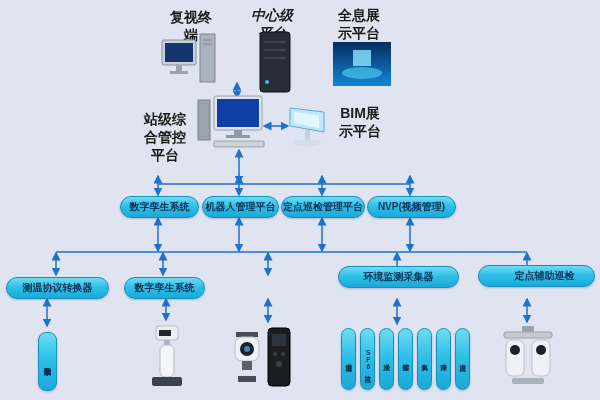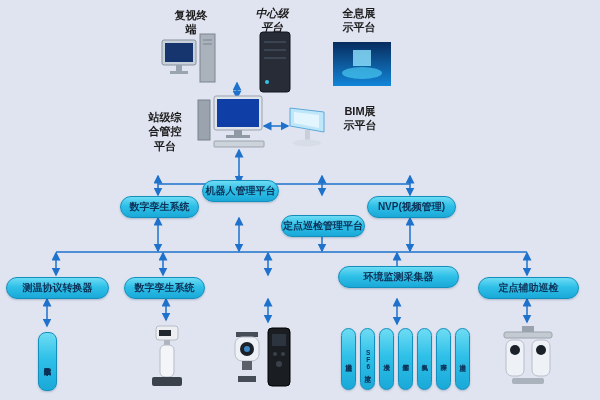--- a/index.html
+++ b/index.html
@@ -1,18 +1,18 @@
 <!DOCTYPE html>
 <html><head>
 <meta charset="utf-8">
 <style>
   html,body{margin:0;padding:0;}
   body{font-family:"Liberation Sans", sans-serif;}
   .stage{position:relative;width:600px;height:400px;background:#e0e4f0;overflow:hidden;}
-  .mlabel{position:absolute;white-space:pre-line;font-size:11px;font-weight:700;color:#1b1b1b;
+  .mlabel{position:absolute;white-space:pre-line;font-size:14px;font-weight:700;color:#1b1b1b;
           line-height:1.3;text-align:center;}
   .pill{position:absolute;height:20px;border-radius:11px;
         background:linear-gradient(180deg,#6edcf4 0%,#2fc0e8 45%,#1aa9d8 100%);
         border:1px solid #128fbd;display:flex;align-items:center;justify-content:center;
         font-size:10px;font-weight:700;color:#0d3157;box-shadow:0 1px 2px rgba(20,60,100,.25);}
   .vpill{border-radius:8px;
         background:linear-gradient(180deg,#6edcf4 0%,#2fc0e8 45%,#1aa9d8 100%);
         border:1px solid #128fbd;display:flex;align-items:center;justify-content:center;
         writing-mode:vertical-rl;text-orientation:upright;
         font-weight:700;color:#0d3157;box-shadow:0 1px 2px rgba(20,60,100,.25);}
@@ -126,28 +126,28 @@
     <polygon points="4,6 38,10 38,30 4,24" fill="#bfe7fa" stroke="#5fa8d8"></polygon>
     <polygon points="8,10 33,13 33,26 8,21" fill="#e3f5ff"></polygon>
     <rect x="19" y="28" width="5" height="11" fill="#c9cfd8"></rect>
     <ellipse cx="21" cy="41" rx="14" ry="3.5" fill="#d7dde6"></ellipse>
   </svg>
 
   <div class="mlabel" style="left:336px;top:104px;width:48px;">BIM展
 示平台</div>
 
   <div class="pill" style="left:120px;top:196px;width:77px;">数字孪生系统</div>
-  <div class="pill" style="left:202px;top:180px;width:75px;">机器人管理平台</div>
-  <div class="pill" style="left:281px;top:196px;width:82px;margin-top:19px;">定点巡检管理平台</div>
+  <div class="pill" style="left:202px;top:196px;width:75px;">机器人管理平台</div>
+  <div class="pill" style="left:281px;top:196px;width:82px;">定点巡检管理平台</div>
   <div class="pill" style="left:367px;top:196px;width:87px;text-align:center;">NVP(视频管理)</div>
 
   <div class="pill" style="left:6px;top:277px;width:101px;">测温协议转换器</div>
   <div class="pill" style="left:124px;top:277px;width:79px;">数字孪生系统</div>
   <div class="pill" style="left:338px;top:266px;width:119px;">环境监测采集器</div>
-  <div class="pill" style="left:478px;top:277px;width:99px;">定点辅助巡检</div>
+  <div class="pill" style="left:478px;top:265px;width:99px;padding-left:16px;">定点辅助巡检</div>
 
   <div class="vpill leftvpill">数字孪生采集装置</div>
 
   <svg class="dev" style="left:146px;top:324px;" width="44" height="66" viewBox="0 0 44 66">
     <rect x="10" y="2" width="22" height="14" rx="3" fill="#eceef2" stroke="#b6bcc6"></rect>
     <rect x="13" y="6" width="12" height="6" fill="#20262e"></rect>
     <rect x="18" y="16" width="6" height="5" fill="#aeb5bf"></rect>
     <rect x="14" y="21" width="14" height="32" rx="5" fill="#f3f5f8" stroke="#b6bcc6"></rect>
     <rect x="6" y="53" width="30" height="9" rx="2" fill="#3c424c"></rect>
   </svg>

